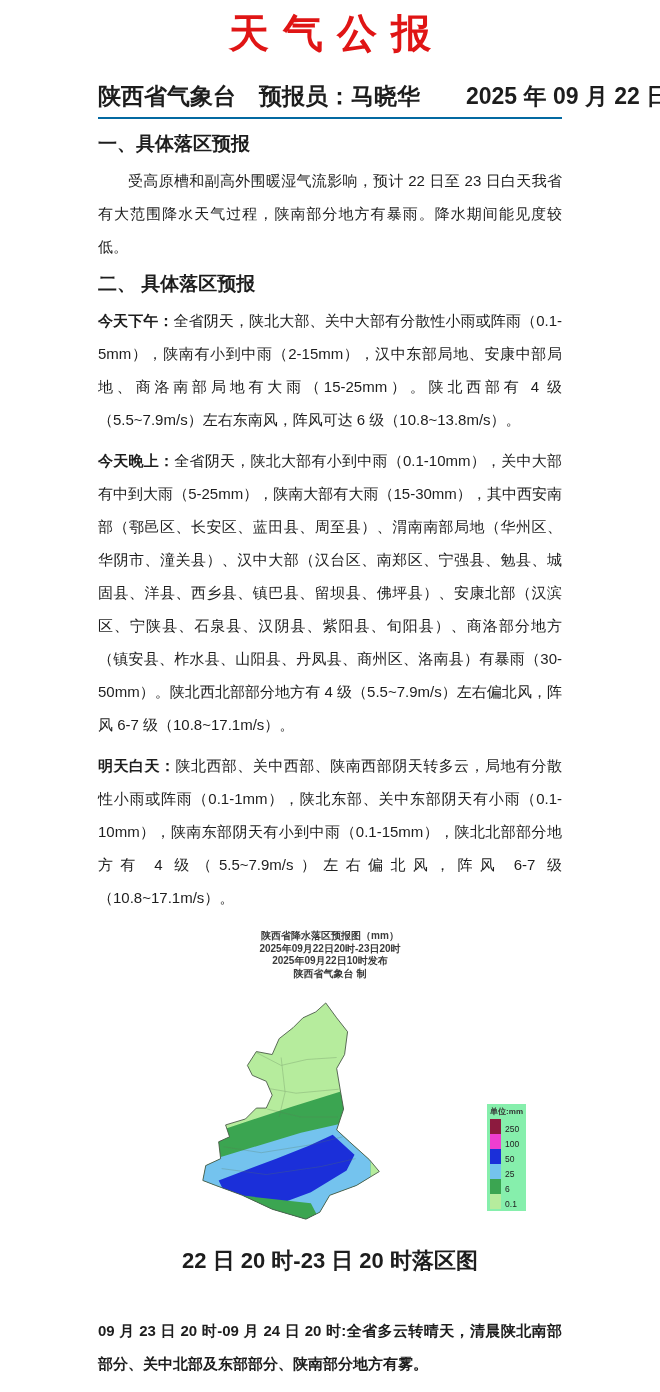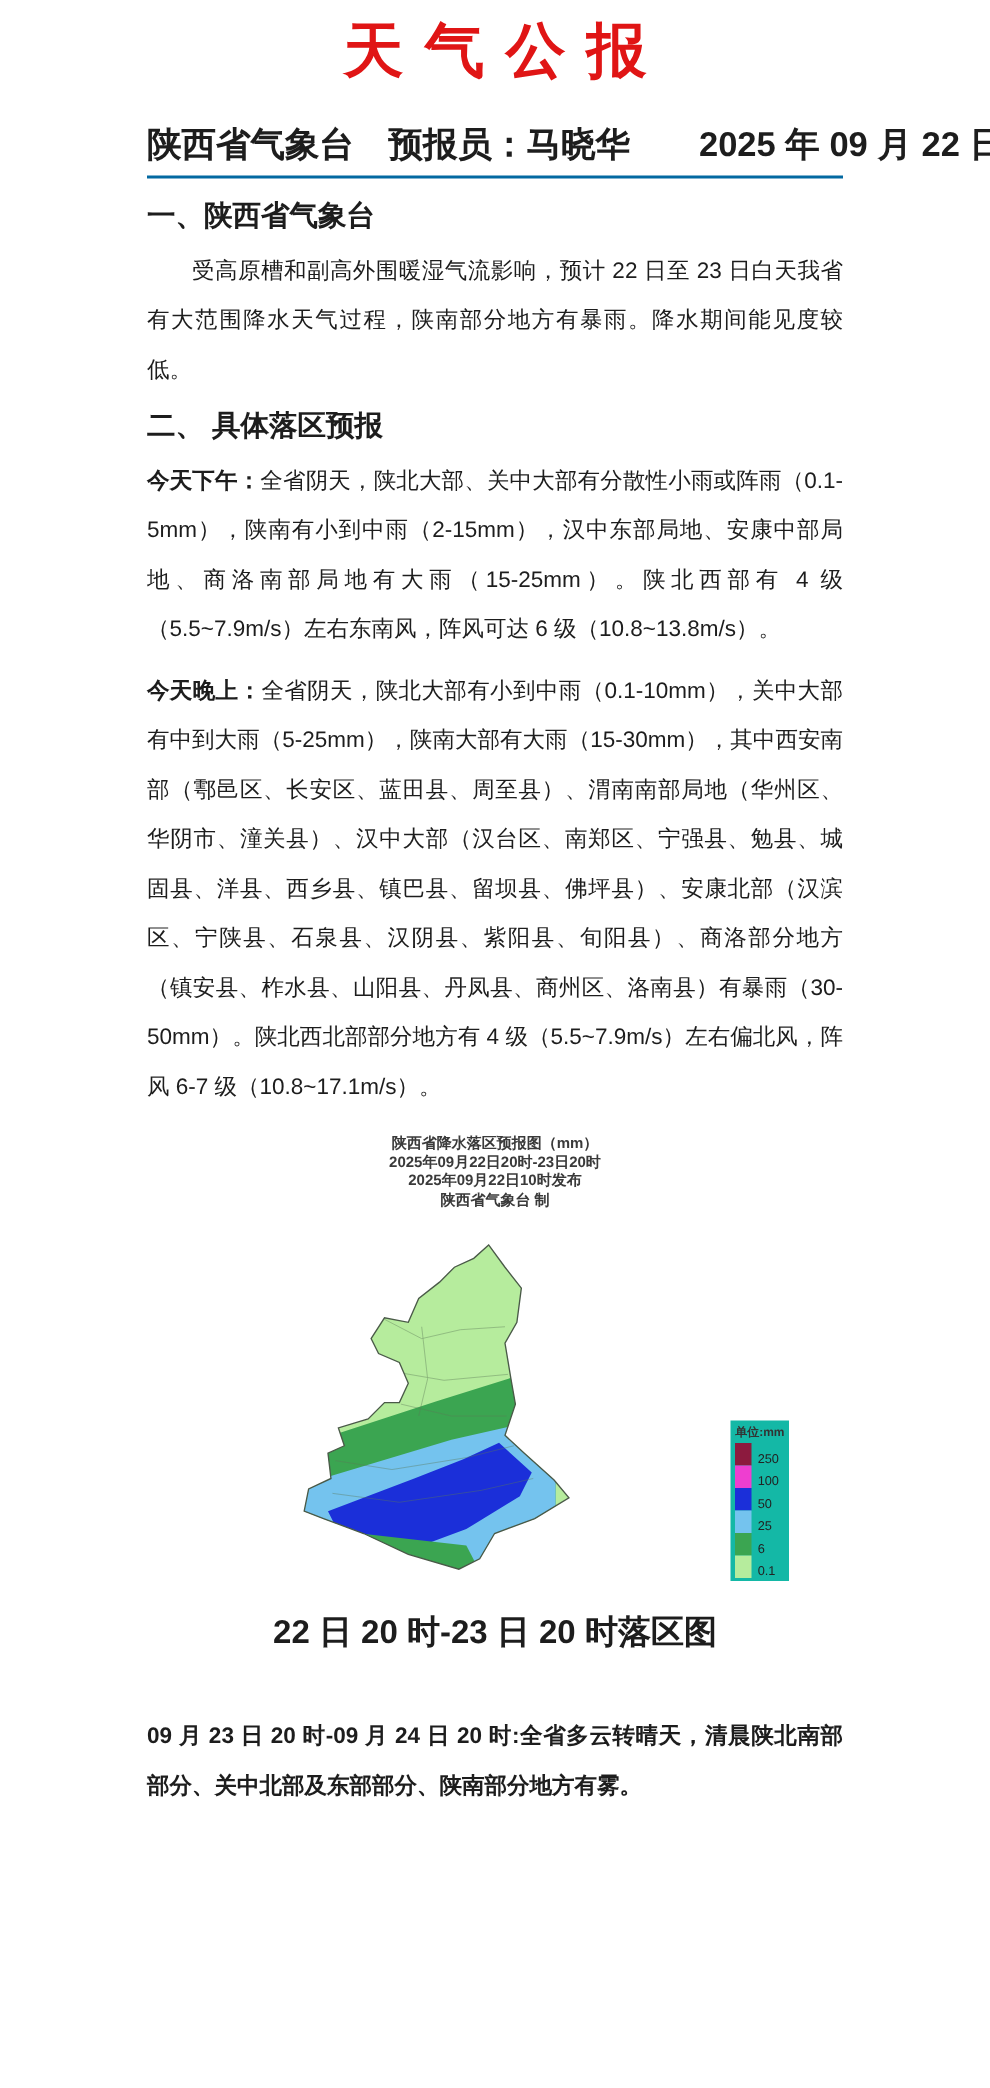--- a/index.html
+++ b/index.html
@@ -12,47 +12,48 @@
   .sec-h{font-size:19px;font-weight:bold;margin:8px 0 7px 0;}
   .body-p{font-size:15px;line-height:33px;text-align:justify;margin:0 0 8px 0;}
   .body-p .plabel{font-weight:bold;}
   .first-indent{text-indent:2em;}
   .closing .body-p{font-weight:bold;margin-bottom:4px;}
 
   .map-figure{position:relative;width:392px;margin:10px auto 0 auto;}
   .map-titles{width:300px;margin:16px auto;text-align:center;font-size:10px;line-height:12.5px;font-weight:bold;color:#3a3a3a;}
   .map-canvas{position:relative;width:392px;height:242px;}
   .map-svg{position:absolute;left:28px;top:2px;}
-  .map-legend{position:absolute;right:0;top:124px;background:#14b8a6;padding:2px 3px;}
+  .map-legend{position:absolute;right:0;top:108px;background:#86efac;padding:2px 3px;}
   .legend-title{font-size:8px;color:#333;margin-bottom:2px;font-weight:bold;}
   .legend-row{display:flex;align-items:flex-end;height:15px;}
   .legend-swatch{width:11px;height:15px;display:inline-block;}
   .legend-value{font-size:8.5px;color:#222;margin-left:4px;line-height:9px;}
   .map-caption{text-align:center;font-size:22px;font-weight:bold;margin:8px 0 0 0;}
 
   .closing{margin-top:38px;}
 </style>
 </head>
 <body>
 
 <div class="page">
 
   <h1 class="doc-title">天气公报</h1>
 
   <div class="issue-line">陕西省气象台　预报员：马晓华　　2025 年 09 月 22 日 11 时</div>
 
-  <div class="sec-h">一、陕西省气象台</div>
+  <div class="sec-h">一、具体落区预报</div>
   <p class="body-p first-indent">受高原槽和副高外围暖湿气流影响，预计 22 日至 23 日白天我省有大范围降水天气过程，陕南部分地方有暴雨。降水期间能见度较低。</p>
 
   <div class="sec-h">二、 具体落区预报</div>
 
   <p class="body-p"><span class="plabel">今天下午：</span><span>全省阴天，陕北大部、关中大部有分散性小雨或阵雨（0.1-5mm），陕南有小到中雨（2-15mm），汉中东部局地、安康中部局地、商洛南部局地有大雨（15-25mm）。陕北西部有 4 级（5.5~7.9m/s）左右东南风，阵风可达 6 级（10.8~13.8m/s）。</span></p>
 
   <p class="body-p"><span class="plabel">今天晚上：</span><span>全省阴天，陕北大部有小到中雨（0.1-10mm），关中大部有中到大雨（5-25mm），陕南大部有大雨（15-30mm），其中西安南部（鄠邑区、长安区、蓝田县、周至县）、渭南南部局地（华州区、华阴市、潼关县）、汉中大部（汉台区、南郑区、宁强县、勉县、城固县、洋县、西乡县、镇巴县、留坝县、佛坪县）、安康北部（汉滨区、宁陕县、石泉县、汉阴县、紫阳县、旬阳县）、商洛部分地方（镇安县、柞水县、山阳县、丹凤县、商州区、洛南县）有暴雨（30-50mm）。陕北西北部部分地方有 4 级（5.5~7.9m/s）左右偏北风，阵风 6-7 级（10.8~17.1m/s）。</span></p>
 
+  <p class="body-p"><span class="plabel">明天白天：</span><span>陕北西部、关中西部、陕南西部阴天转多云，局地有分散性小雨或阵雨（0.1-1mm），陕北东部、关中东部阴天有小雨（0.1-10mm），陕南东部阴天有小到中雨（0.1-15mm），陕北北部部分地方有 4 级（5.5~7.9m/s）左右偏北风，阵风 6-7 级（10.8~17.1m/s）。</span></p>
 
   <div class="map-figure">
     <div class="map-titles">
       <div>陕西省降水落区预报图（mm）</div>
       <div>2025年09月22日20时-23日20时</div>
       <div>2025年09月22日10时发布</div>
       <div>陕西省气象台 制</div>
     </div>
 
     <div class="map-canvas">

